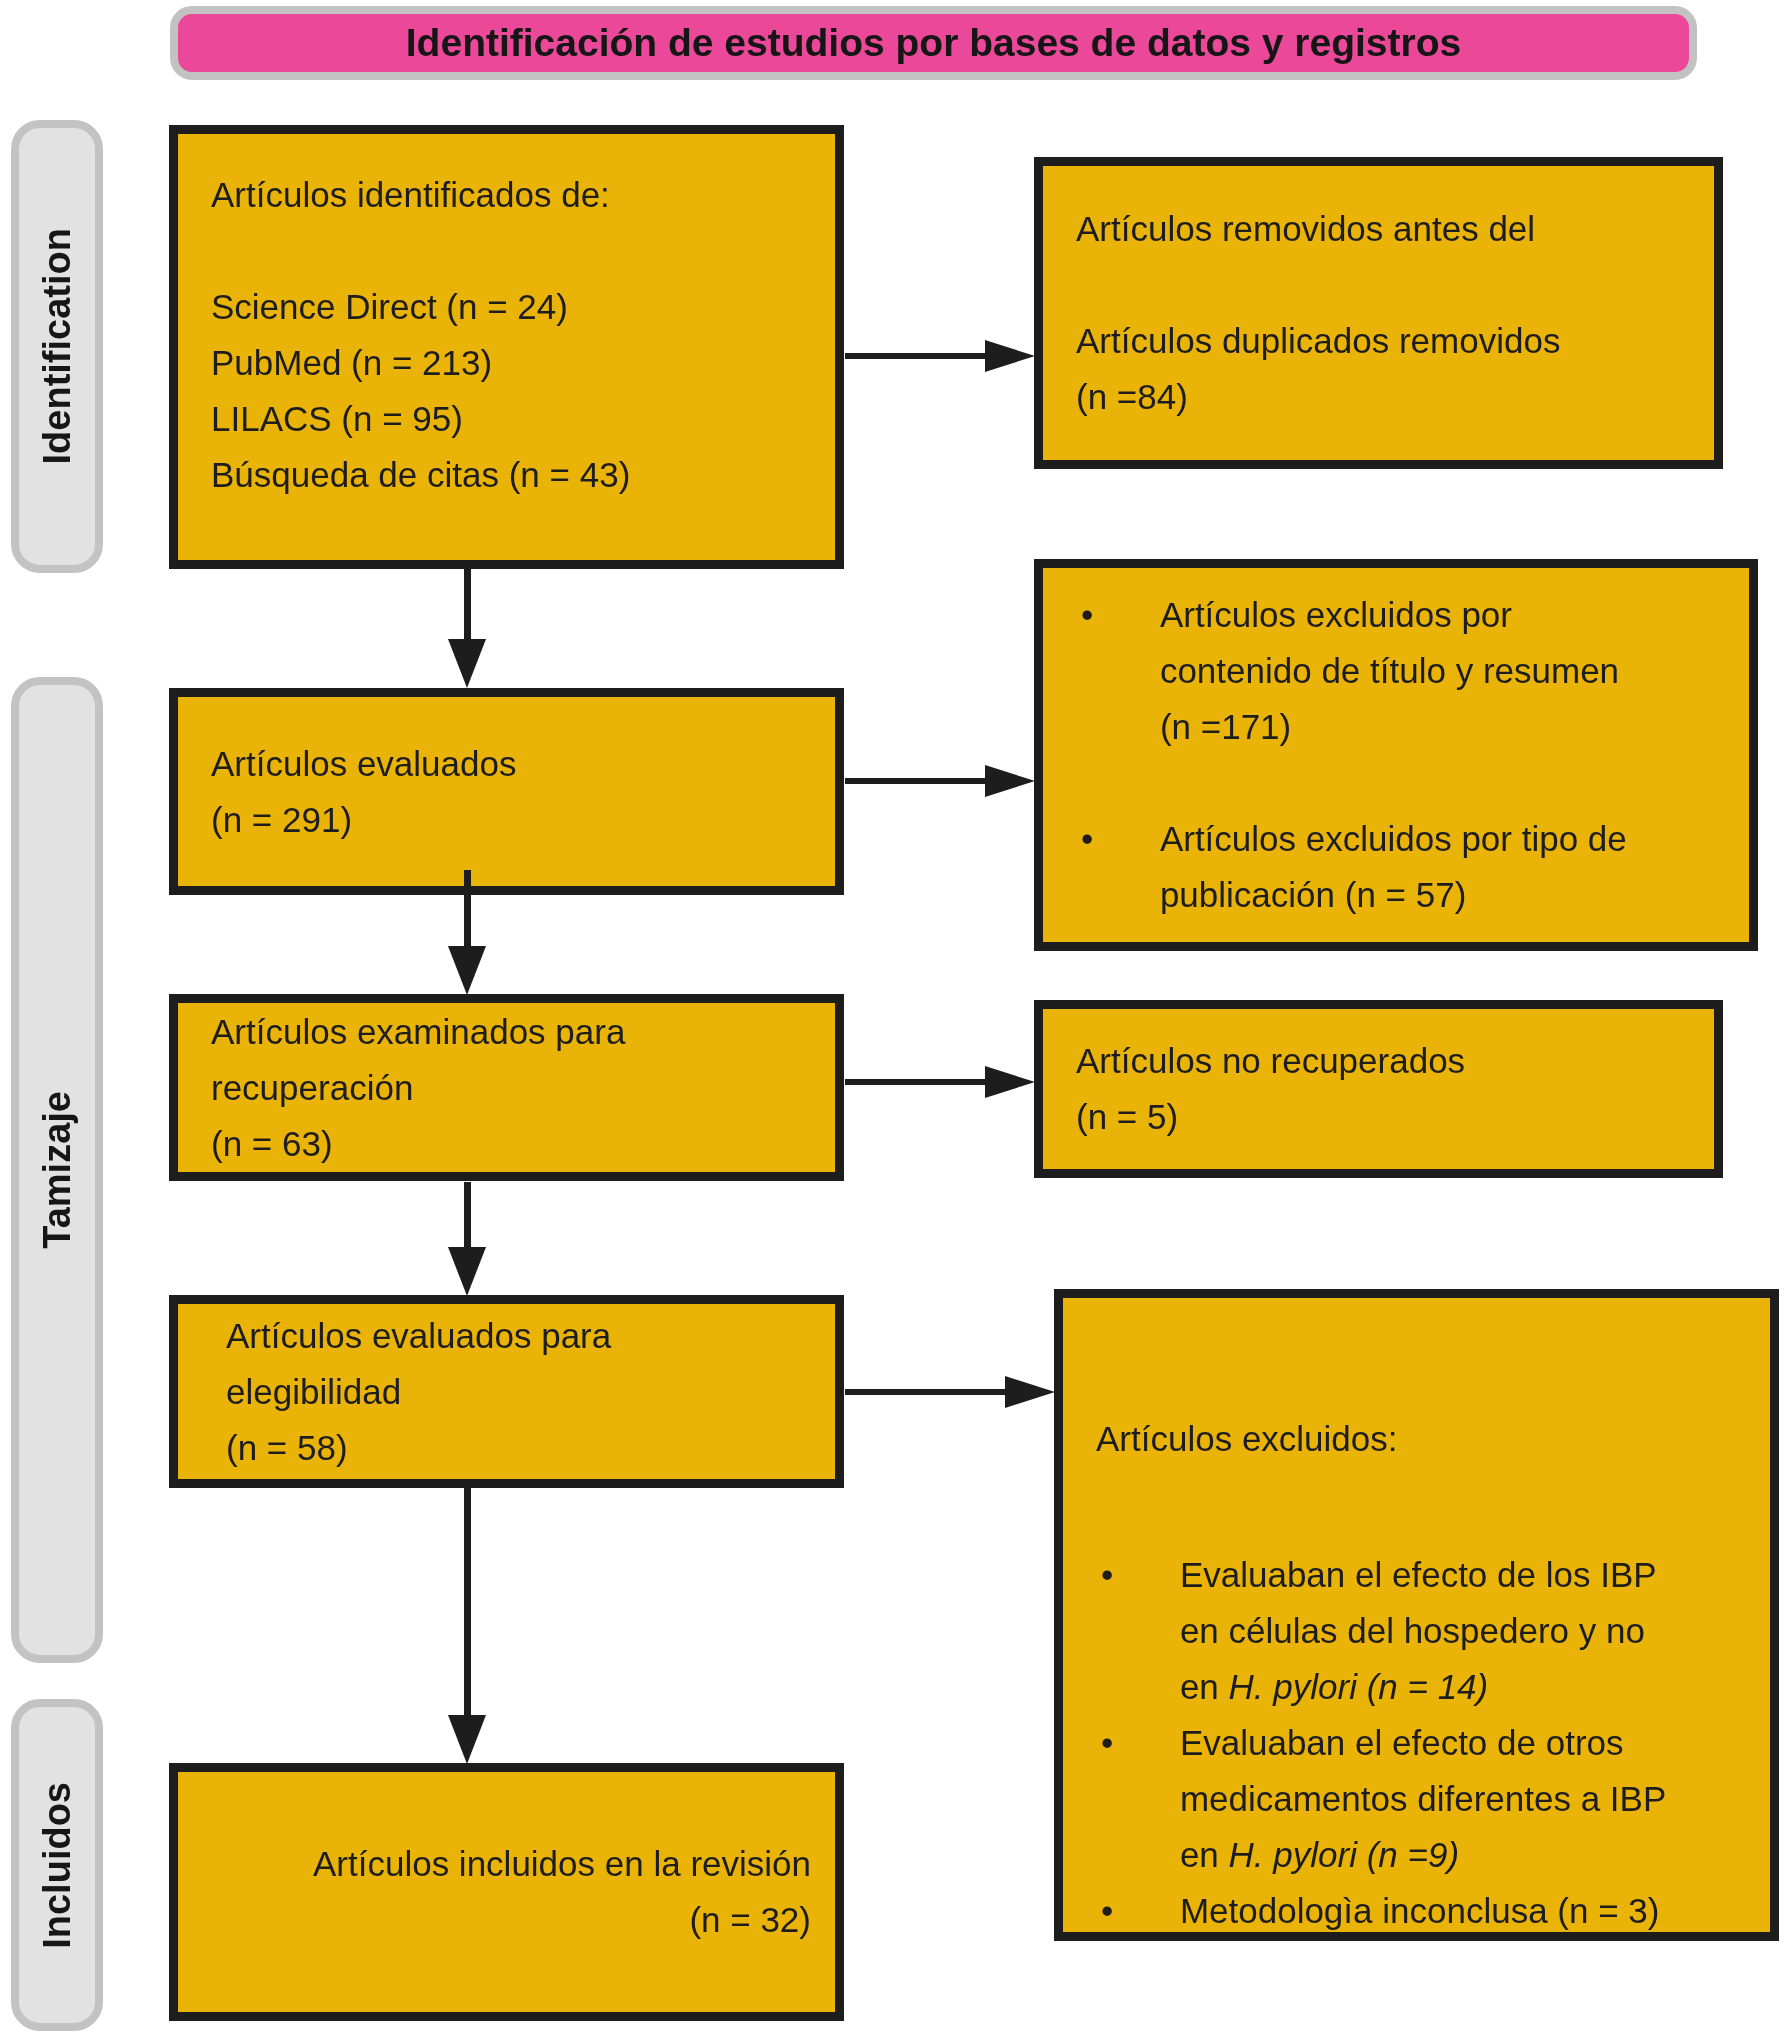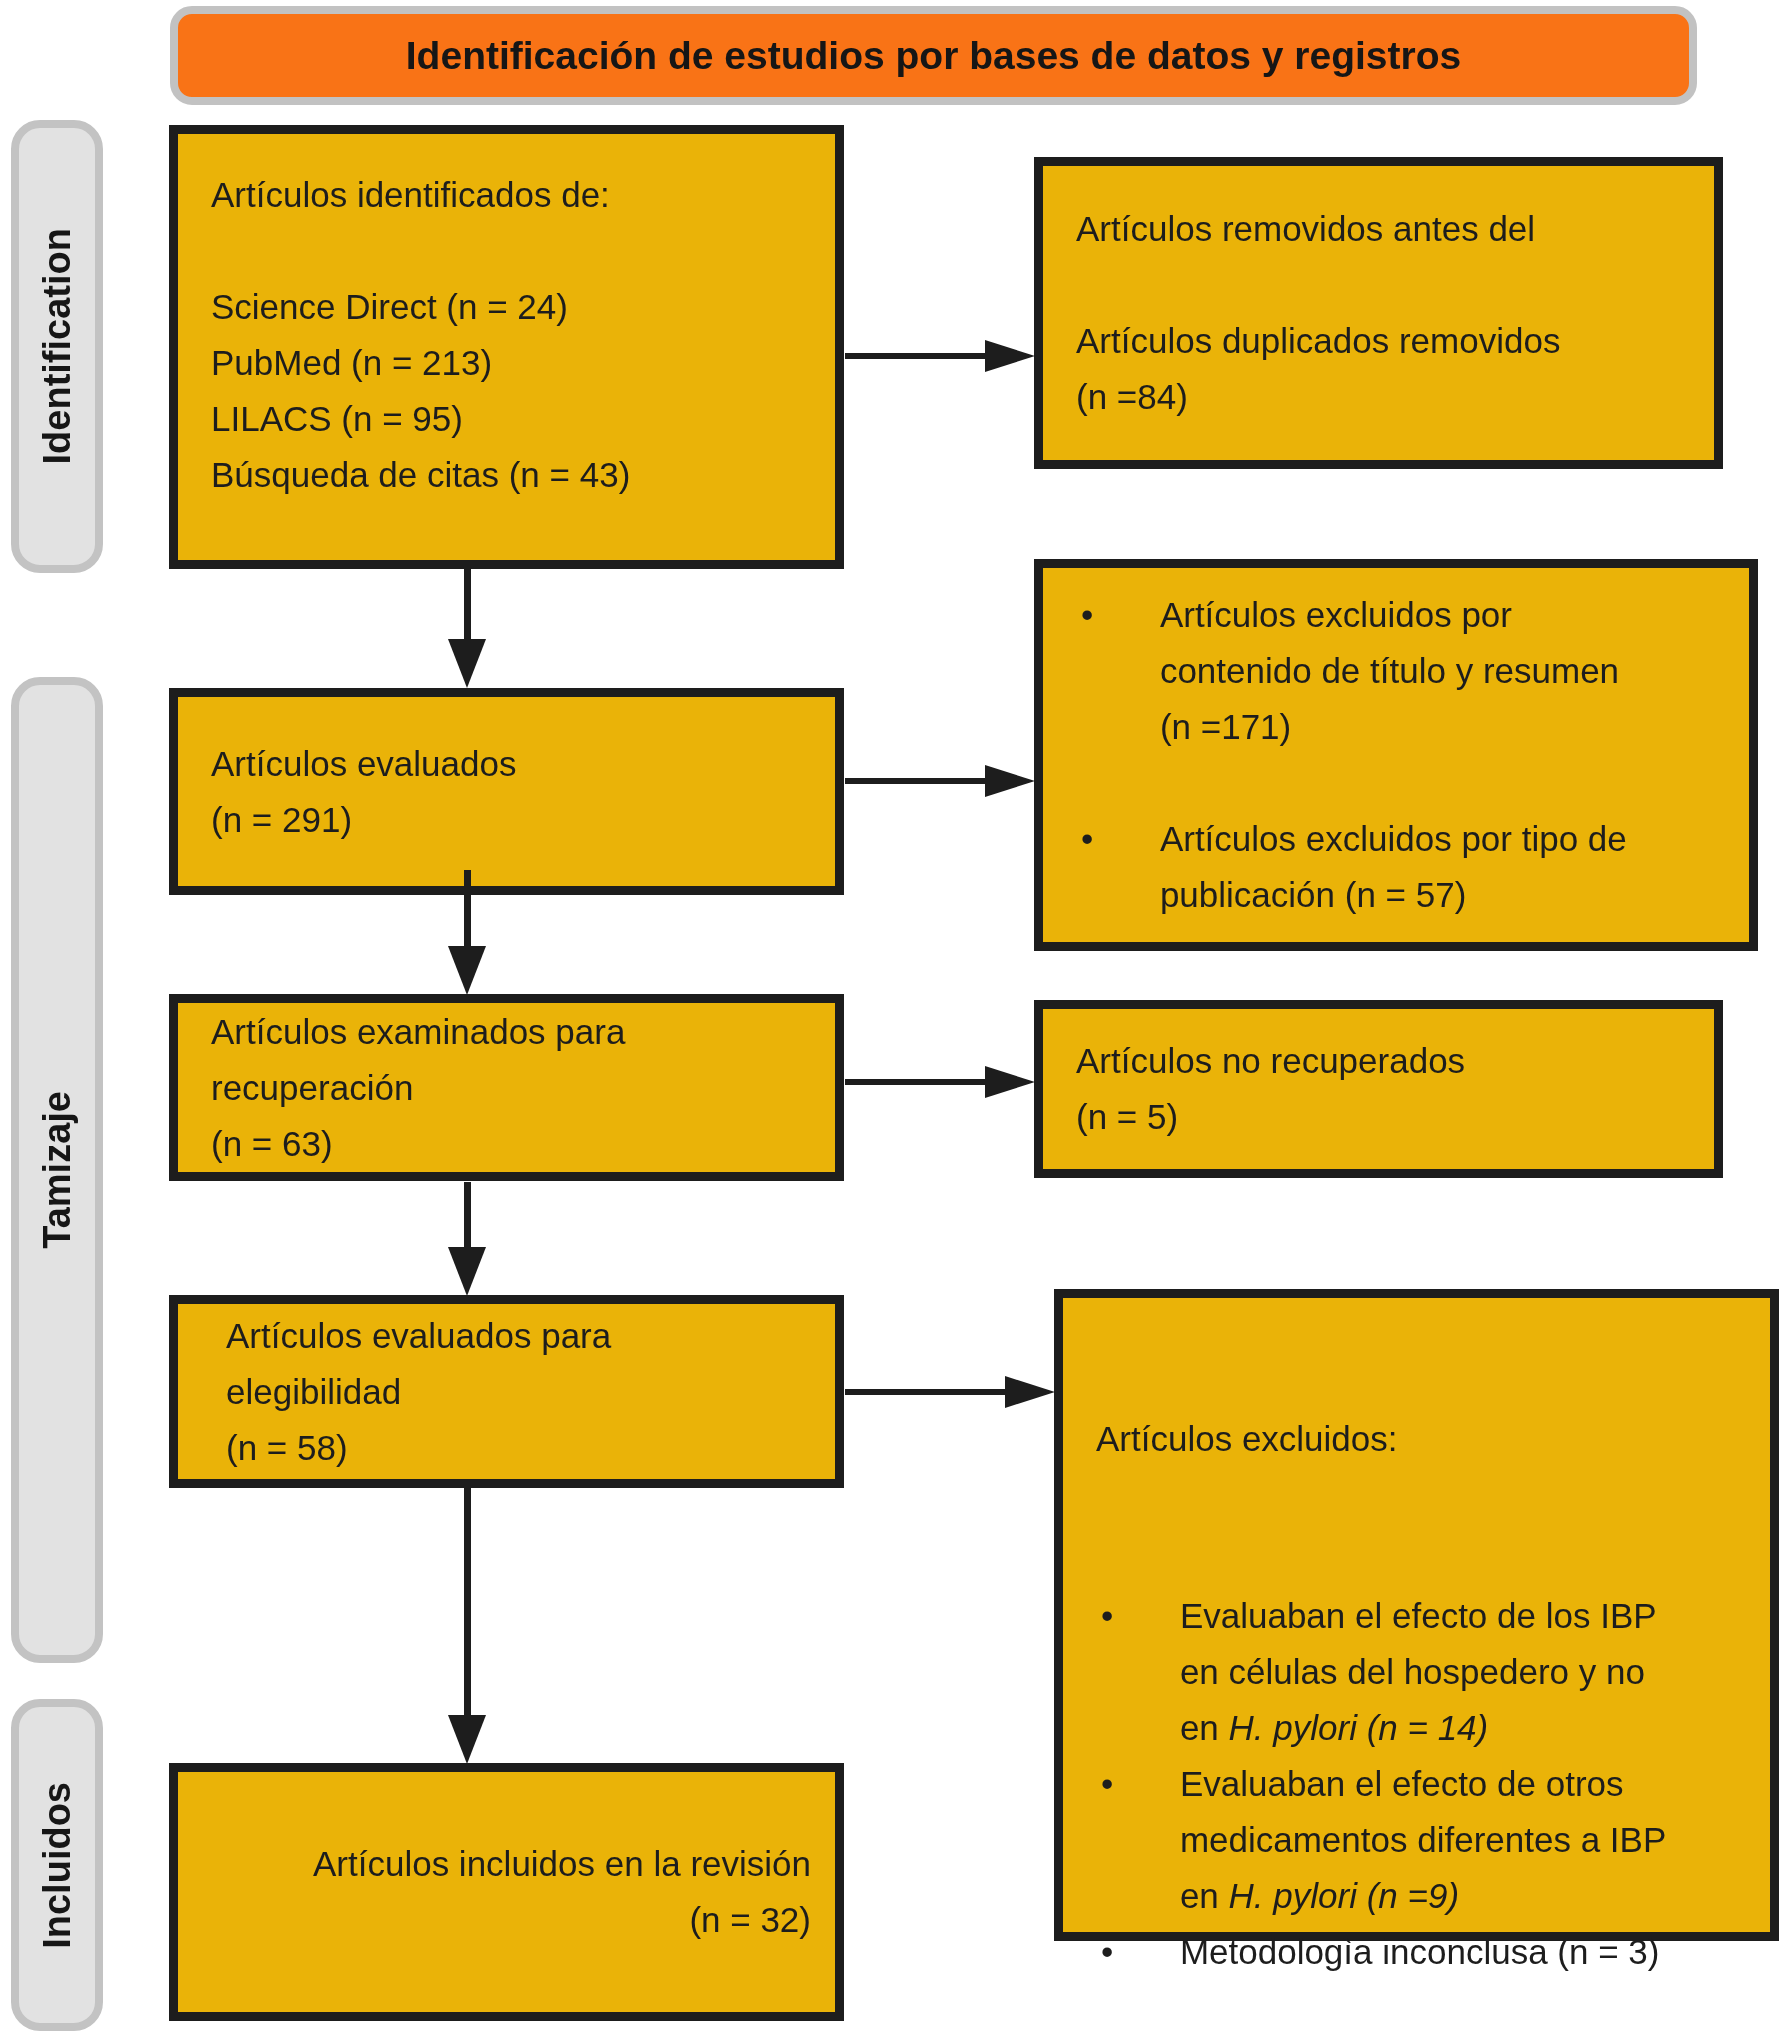--- a/index.html
+++ b/index.html
@@ -2,22 +2,22 @@
 <html style="font-size:9.7px"><head>
 <meta charset="utf-8">
 <style>
   html,body{margin:0;padding:0;}
   body{
     width:1786px;height:2035px;position:relative;background:#ffffff;
     font-family:"Liberation Sans",sans-serif;color:#1d1d1d;
   }
   
   .title-bar{
-    position:absolute;left:170px;top:6px;width:1527px;height:99px;
-    background:#f97316;border:8.5px solid #c2c2c2;border-radius:22px;
+    position:absolute;left:170px;top:6px;width:1527px;height:74px;
+    background:#ec4899;border:8.5px solid #c2c2c2;border-radius:22px;
     display:flex;align-items:center;justify-content:center;
     box-sizing:border-box;font-weight:bold;font-size:39px;color:#161616;
   }
   
   .stage-tab{
     position:absolute;left:11px;width:92px;box-sizing:border-box;
     background:#e2e2e2;border:8px solid #c3c3c3;border-radius:29px;
     display:flex;align-items:center;justify-content:center;
   }
   .stage-tab .vlabel{
@@ -125,21 +125,21 @@
         <div class="tline"><span>publicación (n = 57)</span></div>
       </div>
     </div>
   </div>
 
 <div class="box" style="left:1034px;top:1000px;width:689px;height:178px;">
     <div class="tline"><span>Artículos no recuperados</span></div>
     <div class="tline"><span>(n = 5)</span></div>
   </div>
 
-<div class="box top-align" style="left:1054px;top:1289px;width:725px;height:652px;padding-top:113px;gap:41px;">
+<div class="box top-align" style="left:1054px;top:1289px;width:725px;height:652px;padding-top:113px;">
   <div class="excl-heading tline">Artículos excluidos:</div>
   <div>
       <div class="bitem">
         <span class="bmark">•</span>
         <div class="btext">
           <div class="tline"><span>Evaluaban el efecto de los IBP</span></div>
           <div class="tline"><span>en células del hospedero y no</span></div>
           <div class="tline"><span>en </span><em>H. pylori (n = 14)</em></div>
         </div>
       </div>

